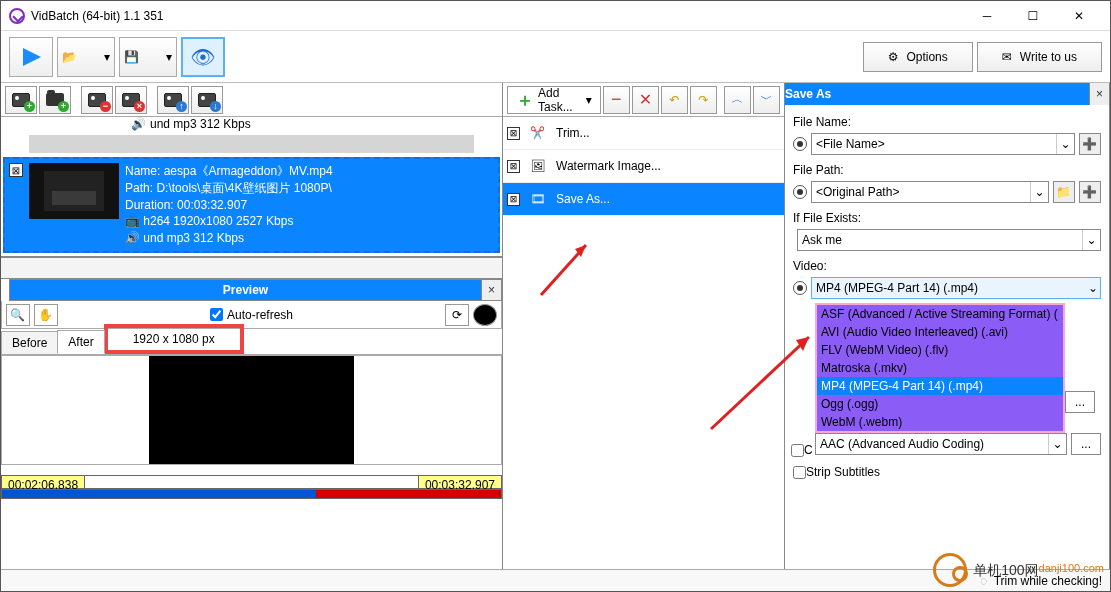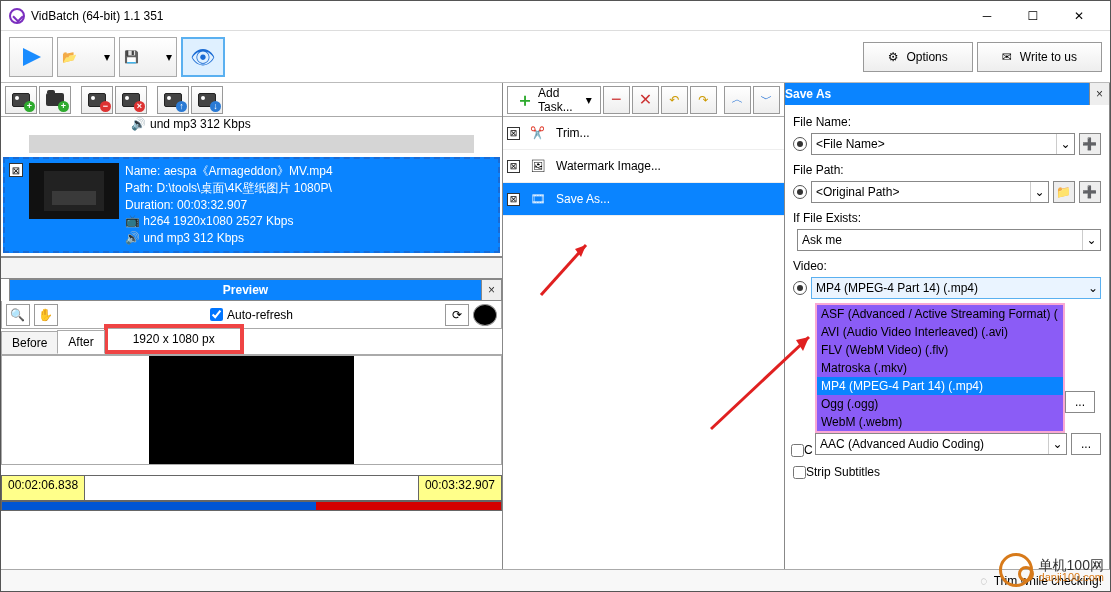--- a/index.html
+++ b/index.html
@@ -61,21 +61,21 @@
 .tabrow{height:26px;display:flex;align-items:flex-end;border-bottom:1px solid #aaa;}
 .tab{padding:4px 10px;border:1px solid #aaa;border-bottom:none;background:#f4f4f4;margin-right:-1px;}
 .tab.active{background:#fff;border-bottom:1px solid #fff;position:relative;z-index:1;}
 .pct-cell{flex:0 0 120px;text-align:center;border:1px solid #aaa;padding:4px;margin-left:auto;}
 .dim-cell{flex:0 0 140px;text-align:center;border:4px solid #ef4444;padding:4px;}
 
 .preview-canvas{height:110px;border:1px solid #aaa;display:flex;}
 .preview-canvas .bg{flex:1;background:#fff;display:flex;}
 .preview-canvas .frame{margin:auto;width:205px;height:108px;background:#000;}
 
-.timeline{height:26px;display:flex;border:1px solid #666;margin-top:10px;}
+.timeline{height:14px;display:flex;border:1px solid #666;margin-top:10px;}
 .time-l, .time-r{background:#ffff8a;padding:2px 6px;border-right:1px solid #666;}
 .time-r{border-right:none;border-left:1px solid #666;margin-left:auto;}
 .track{height:10px;border:1px solid #666;display:flex;}
 .track .seg1{background:#0055d4;flex:0 0 63%;}
 .track .seg2{background:#d40000;flex:1;}
 
 
 .add-task-btn{height:28px;padding:0 8px;border:1px solid #999;display:flex;align-items:center;gap:4px;}
 .add-task-btn .plus{color:#2eaa2e;font-size:18px;font-weight:bold;}
 .mid-toolbar{height:34px;border-bottom:1px solid #aaa;display:flex;align-items:center;padding:2px 4px;gap:2px;}
@@ -108,21 +108,21 @@
 
 .statusbar{position:absolute;bottom:0;left:0;right:0;height:22px;border-top:1px solid #aaa;display:flex;align-items:center;justify-content:flex-end;padding:0 8px;gap:6px;background:#f8f8f8;}
 
 
 .arrow{position:absolute;pointer-events:none;}
 
 
 .wm{position:absolute;right:6px;bottom:4px;display:flex;align-items:center;gap:6px;}
 .wm .c1{width:34px;height:34px;border:3px solid #d77a1a;border-radius:50%;position:relative;}
 .wm .c1::after{content:"";position:absolute;right:-4px;top:10px;width:10px;height:10px;border:3px solid #d77a1a;border-radius:50%;}
-.wm .txt{display:flex;flex-direction:column;line-height:1;}
+.wm .txt{display:flex;flex-direction:row;line-height:1;}
 .wm .txt .a{color:#333;font-size:14px;}
 .wm .txt .b{color:#d77a1a;font-size:11px;}
 </style>
 </head>
 <body>
 
 <div class="titlebar">
   <div class="logo"></div>
   <div class="title">VidBatch (64-bit) 1.1 351</div>
   <div class="win-controls">

